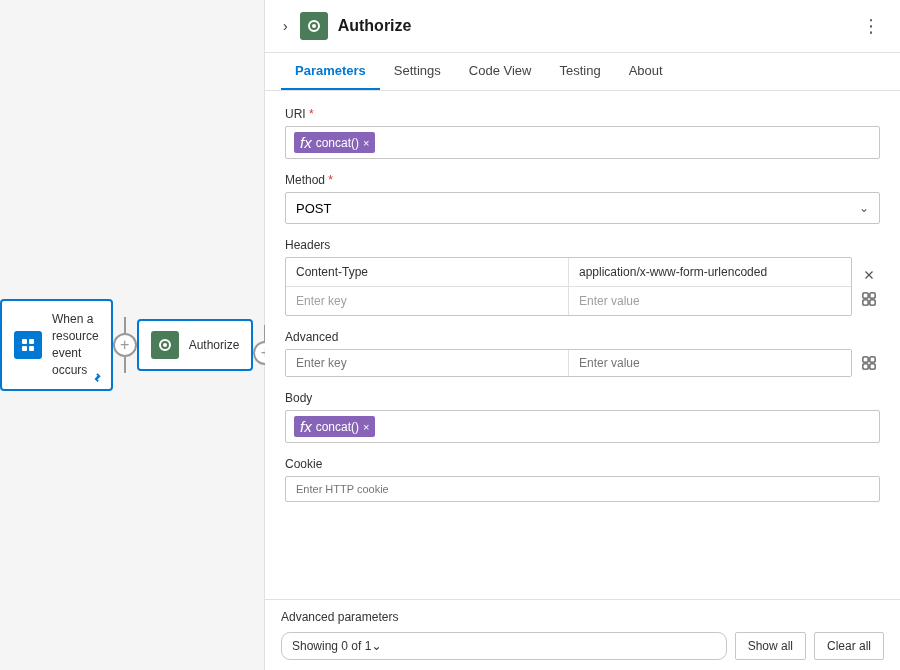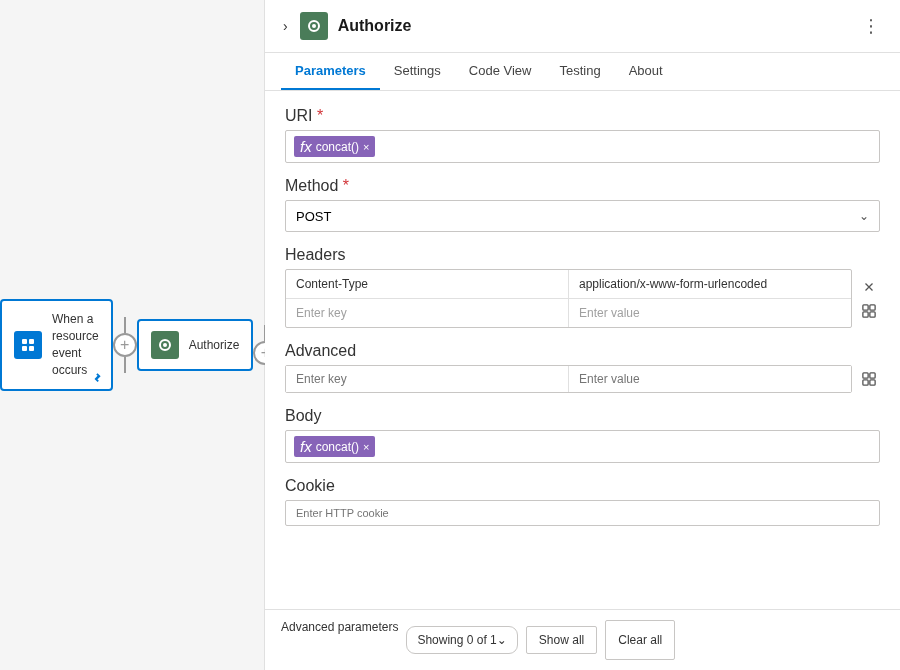--- a/index.html
+++ b/index.html
@@ -181,21 +181,21 @@
       padding: 16px 20px;
       flex: 1;
       overflow-y: auto;
     }
 
     .field-group {
       margin-bottom: 14px;
     }
 
     .field-label {
-      font-size: 16px;
+      font-size: 12px;
       color: #333;
       margin-bottom: 5px;
       font-weight: 500;
     }
 
     .field-label span.required {
       color: #d13438;
     }
 
     .tag-input {
@@ -338,21 +338,21 @@
       color: #a0a0a0;
       width: 100%;
       outline: none;
     }
 
     
     .bottom-bar {
       padding: 10px 16px;
       border-top: 1px solid #e0e0e0;
       display: flex;
-      flex-direction: row;
+      flex-direction: column;
       gap: 8px;
     }
 
     .advanced-label {
       font-size: 12px;
       color: #333;
       font-weight: 500;
     }
 
     .advanced-row {
@@ -380,21 +380,21 @@
       border: 1px solid #c8c6c4;
       background: #fff;
       border-radius: 2px;
       cursor: pointer;
       font-size: 12px;
       color: #333;
       white-space: nowrap;
     }
 
     .clear-all-btn {
-      padding: 12px 12px;
+      padding: 6px 12px;
       border: 1px solid #c8c6c4;
       background: #fff;
       border-radius: 2px;
       cursor: pointer;
       font-size: 12px;
       color: #333;
       white-space: nowrap;
     }
 
     

